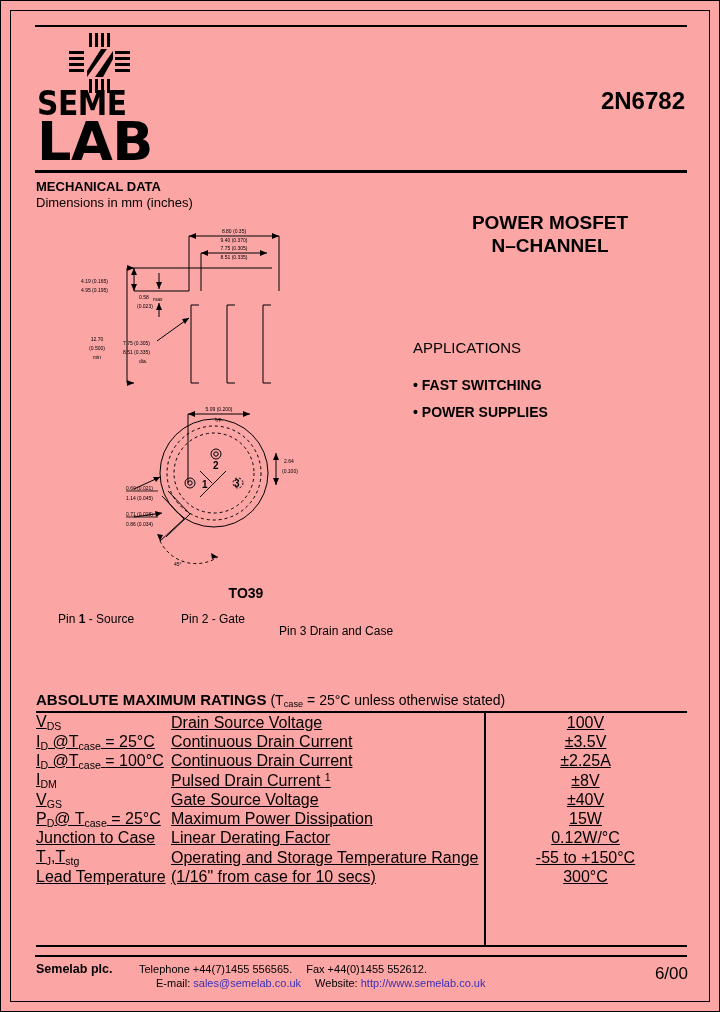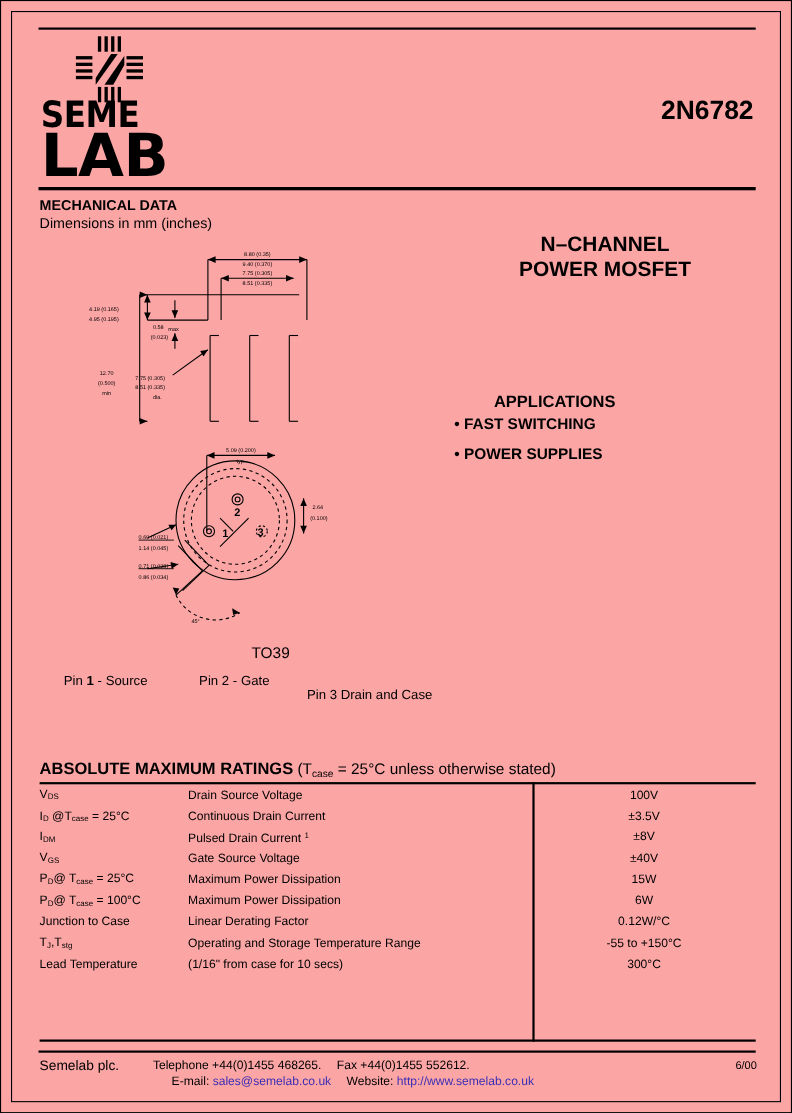--- a/index.html
+++ b/index.html
@@ -24,60 +24,60 @@
   #logo-lab{top:82px;font-size:54px;line-height:54px;font-family:"DejaVu Sans",sans-serif;}
 
   #part-number{position:absolute;right:34px;top:86px;font-size:24px;font-weight:bold;color:#000;letter-spacing:0px;}
 
   
   #mech-title{position:absolute;left:35px;top:178px;font-size:13px;font-weight:bold;color:#000;}
   #mech-sub{position:absolute;left:35px;top:194px;font-size:13px;color:#000;}
 
   
   #family-title{position:absolute;left:404px;top:210px;width:290px;text-align:center;font-size:19px;font-weight:bold;line-height:23px;color:#000;}
-  #apps-title{position:absolute;left:412px;top:356px;font-size:15px;font-weight:bold;color:#000;margin-left:36px;}
+  #apps-title{position:absolute;left:412px;top:338px;font-size:15px;font-weight:normal;color:#000;}
   #apps-list{position:absolute;left:412px;top:371px;font-size:14px;font-weight:bold;color:#000;line-height:27px;}
   #apps-list div{white-space:nowrap;}
 
   
   #drawing-top{position:absolute;left:78px;top:222px;width:225px;height:185px;}
   #drawing-circle{position:absolute;left:125px;top:400px;width:195px;height:170px;}
   svg{display:block;overflow:visible;}
   .dimtxt{font-family:"Liberation Sans",sans-serif;font-size:5px;fill:#000;}
   .pinnum{font-family:"Liberation Sans",sans-serif;font-size:10px;fill:#000;font-weight:bold;}
 
-  #package-name{position:absolute;left:35px;top:584px;width:420px;text-align:center;font-size:14px;font-weight:normal;color:#000;}
+  #package-name{position:absolute;left:35px;top:584px;width:420px;text-align:center;font-size:14px;font-weight:bold;color:#000;}
   #pin-legend{position:absolute;left:35px;top:611px;width:430px;font-size:12px;color:#000;}
   #pin-legend span{position:absolute;white-space:nowrap;}
   #pin1{left:22px;} #pin2{left:145px;} #pin3{left:243px;margin-top:12px;}
   #pin-legend b{font-weight:bold;}
 
   
   #ratings-heading{position:absolute;left:35px;top:690px;font-size:15px;font-weight:bold;color:#000;white-space:nowrap;}
   #ratings-heading .nb{font-weight:normal;font-size:14px;}
   sub{font-size:0.66em;vertical-align:-0.25em;}
   sup{font-size:0.66em;vertical-align:0.45em;}
 
   #tbl-rule-top{left:35px;top:710px;width:651px;height:2px;}
   #tbl-rule-bot{left:35px;top:944px;width:651px;height:2px;}
   #tbl-rule-vert{left:483px;top:710px;width:2px;height:236px;}
 
   table.ratings{position:absolute;left:35px;top:712px;width:651px;border-collapse:collapse;}
-  table.ratings td{font-size:11px;color:#000;padding:0;height:19.3px;vertical-align:middle;white-space:nowrap;}
+  table.ratings td{font-size:16px;color:#000;padding:0;height:19.3px;vertical-align:middle;white-space:nowrap;text-decoration:underline;}
   td.c-sym{width:135px;padding-left:3px;}
   td.c-desc{width:313px;}
   td.c-val{width:203px;text-align:center;}
 
   
   #rule-footer{left:34px;top:954px;width:652px;height:2px;}
   #footer{position:absolute;left:35px;top:959px;width:652px;height:36px;font-size:11px;color:#000;}
-  #foot-company{position:absolute;left:0;top:2px;font-size:12.5px;font-weight:normal;}
+  #foot-company{position:absolute;left:0;top:2px;font-size:12.5px;font-weight:bold;}
   #foot-l1{position:absolute;left:103px;top:3px;}
   #foot-l2{position:absolute;left:120px;top:17px;}
-  #foot-date{position:absolute;right:0;top:4px;font-size:10px;padding-left:24px;}
+  #foot-date{position:absolute;right:0;top:4px;font-size:17px;padding-left:24px;}
   .lk{color:#3b2fb5;}
   .gap{display:inline-block;width:14px;}
 </style>
 </head>
 <body>
 
 <div class="page">
  <div class="inner"></div>
 
  <div class="rule" id="rule-top"></div>
@@ -114,22 +114,22 @@
    <div class="logo-word" id="logo-lab">LAB</div>
  </div>
 
  <div id="part-number">2N6782</div>
  <div class="rule" id="rule-under-logo"></div>
 
  <div id="mech-title">MECHANICAL DATA</div>
  <div id="mech-sub">Dimensions in mm (inches)</div>
 
  <div id="family-title">
+   <div>POWER MOSFET</div>
    <div>N–CHANNEL</div>
-   <div>POWER MOSFET</div>
  </div>
  <div id="apps-title">APPLICATIONS</div>
  <div id="apps-list">
    <div>• FAST SWITCHING</div>
    <div>• POWER SUPPLIES</div>
  </div>
 
  <div id="drawing-top">
   <svg width="225" height="185" viewBox="0 0 225 185">
     <g stroke="#000" stroke-width="1" fill="none">
@@ -271,38 +271,38 @@
           <td class="c-sym">V<sub>DS</sub></td>
           <td class="c-desc">Drain Source Voltage</td>
           <td class="c-val">100V</td>
         </tr>
         <tr>
           <td class="c-sym">I<sub>D</sub> @T<sub>case</sub> = 25°C</td>
           <td class="c-desc">Continuous Drain Current</td>
           <td class="c-val">±3.5V</td>
         </tr>
         <tr>
+          <td class="c-sym">I<sub>D</sub> @T<sub>case</sub> = 100°C</td>
+          <td class="c-desc">Continuous Drain Current</td>
+          <td class="c-val">±2.25A</td>
+        </tr>
+        <tr>
           <td class="c-sym">I<sub>DM</sub></td>
           <td class="c-desc">Pulsed Drain Current <sup>1</sup></td>
           <td class="c-val">±8V</td>
         </tr>
         <tr>
           <td class="c-sym">V<sub>GS</sub></td>
           <td class="c-desc">Gate Source Voltage</td>
           <td class="c-val">±40V</td>
         </tr>
         <tr>
           <td class="c-sym">P<sub>D</sub>@ T<sub>case</sub> = 25°C</td>
           <td class="c-desc">Maximum Power Dissipation</td>
           <td class="c-val">15W</td>
-        </tr>
-        <tr>
-          <td class="c-sym">P<sub>D</sub>@ T<sub>case</sub> = 100°C</td>
-          <td class="c-desc">Maximum Power Dissipation</td>
-          <td class="c-val">6W</td>
         </tr>
         <tr>
           <td class="c-sym">Junction to Case</td>
           <td class="c-desc">Linear Derating Factor</td>
           <td class="c-val">0.12W/°C</td>
         </tr>
         <tr>
           <td class="c-sym">T<sub>J</sub>,T<sub>stg</sub></td>
           <td class="c-desc">Operating and Storage Temperature Range</td>
           <td class="c-val">-55 to +150°C</td>
@@ -312,21 +312,21 @@
           <td class="c-desc">(1/16" from case for 10 secs)</td>
           <td class="c-val">300°C</td>
         </tr>
       </tbody>
  </table>
 
  <div class="rule" id="rule-footer"></div>
  <div id="footer">
    <div id="foot-company">Semelab plc.</div>
    <div id="foot-l1">
-     <span>Telephone +44(0)1455 468265.</span><span class="gap"></span><span>Fax +44(0)1455 552612.</span>
+     <span>Telephone +44(7)1455 556565.</span><span class="gap"></span><span>Fax +44(0)1455 552612.</span>
    </div>
    <div id="foot-l2">
      <span>E-mail:</span>
      <span class="lk">sales@semelab.co.uk</span><span class="gap"></span><span>Website:</span>
      <span class="lk">http://www.semelab.co.uk</span>
    </div>
    <div id="foot-date">6/00</div>
  </div>
 </div>
 

